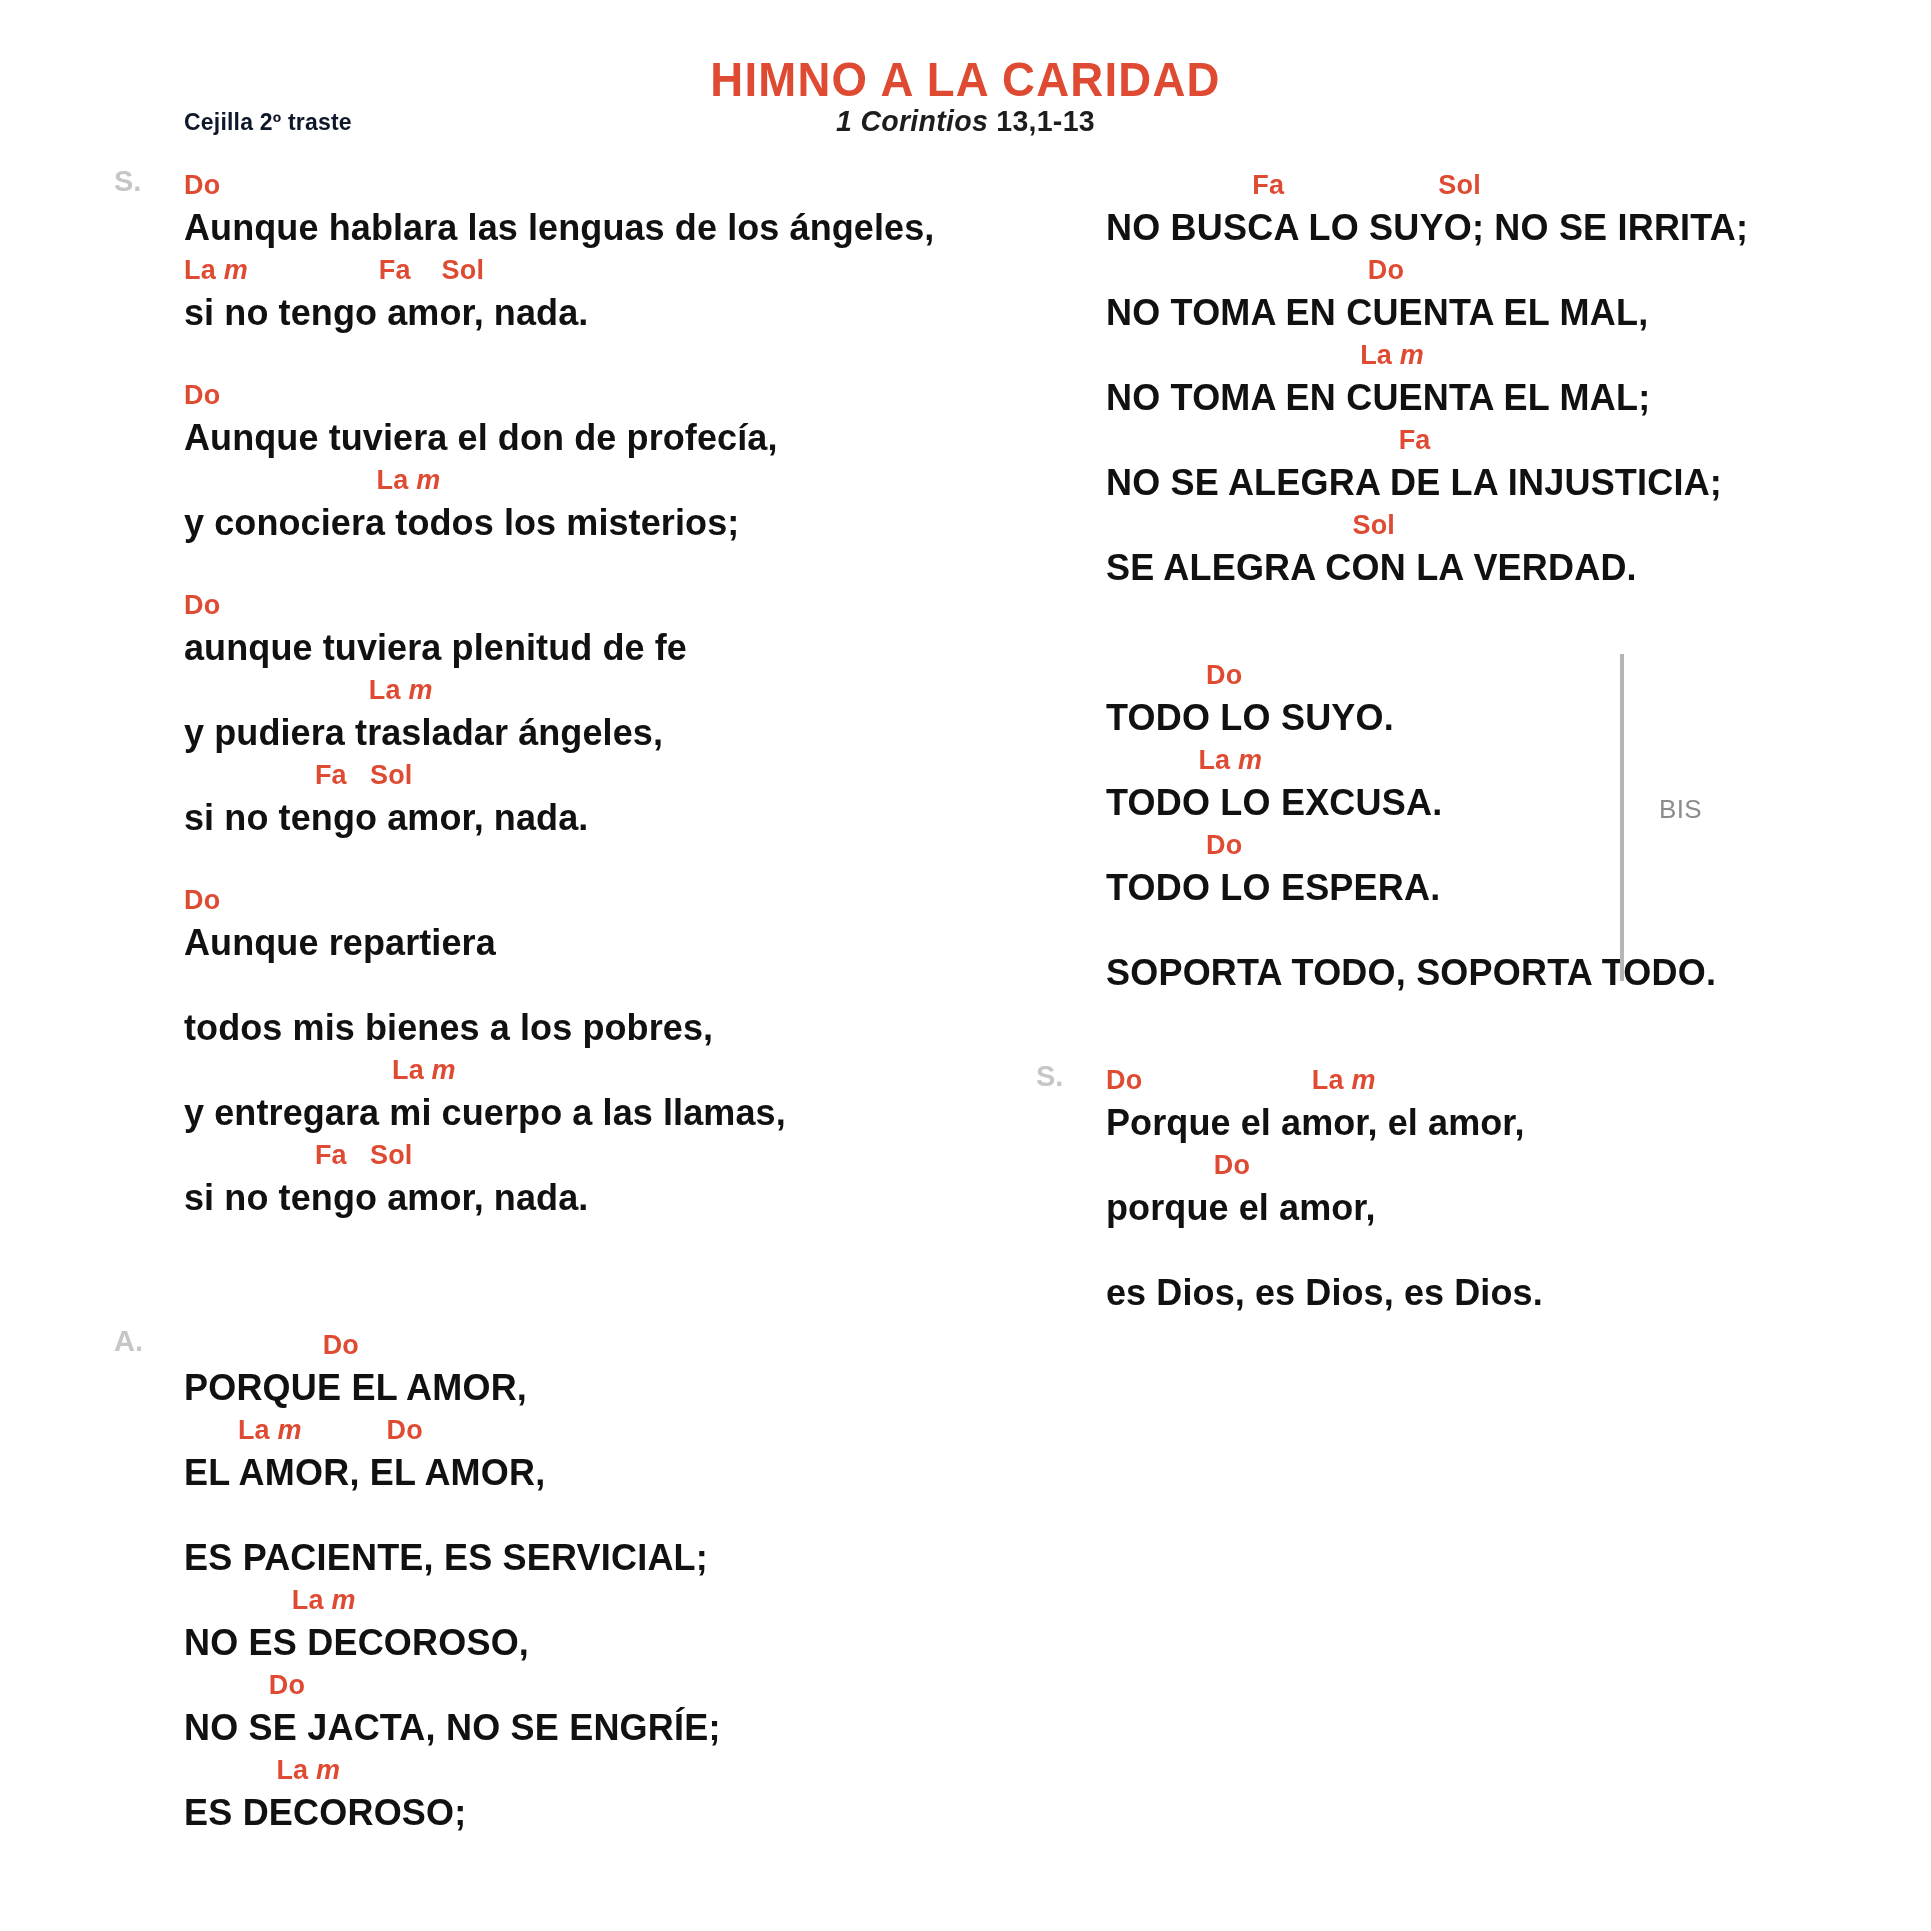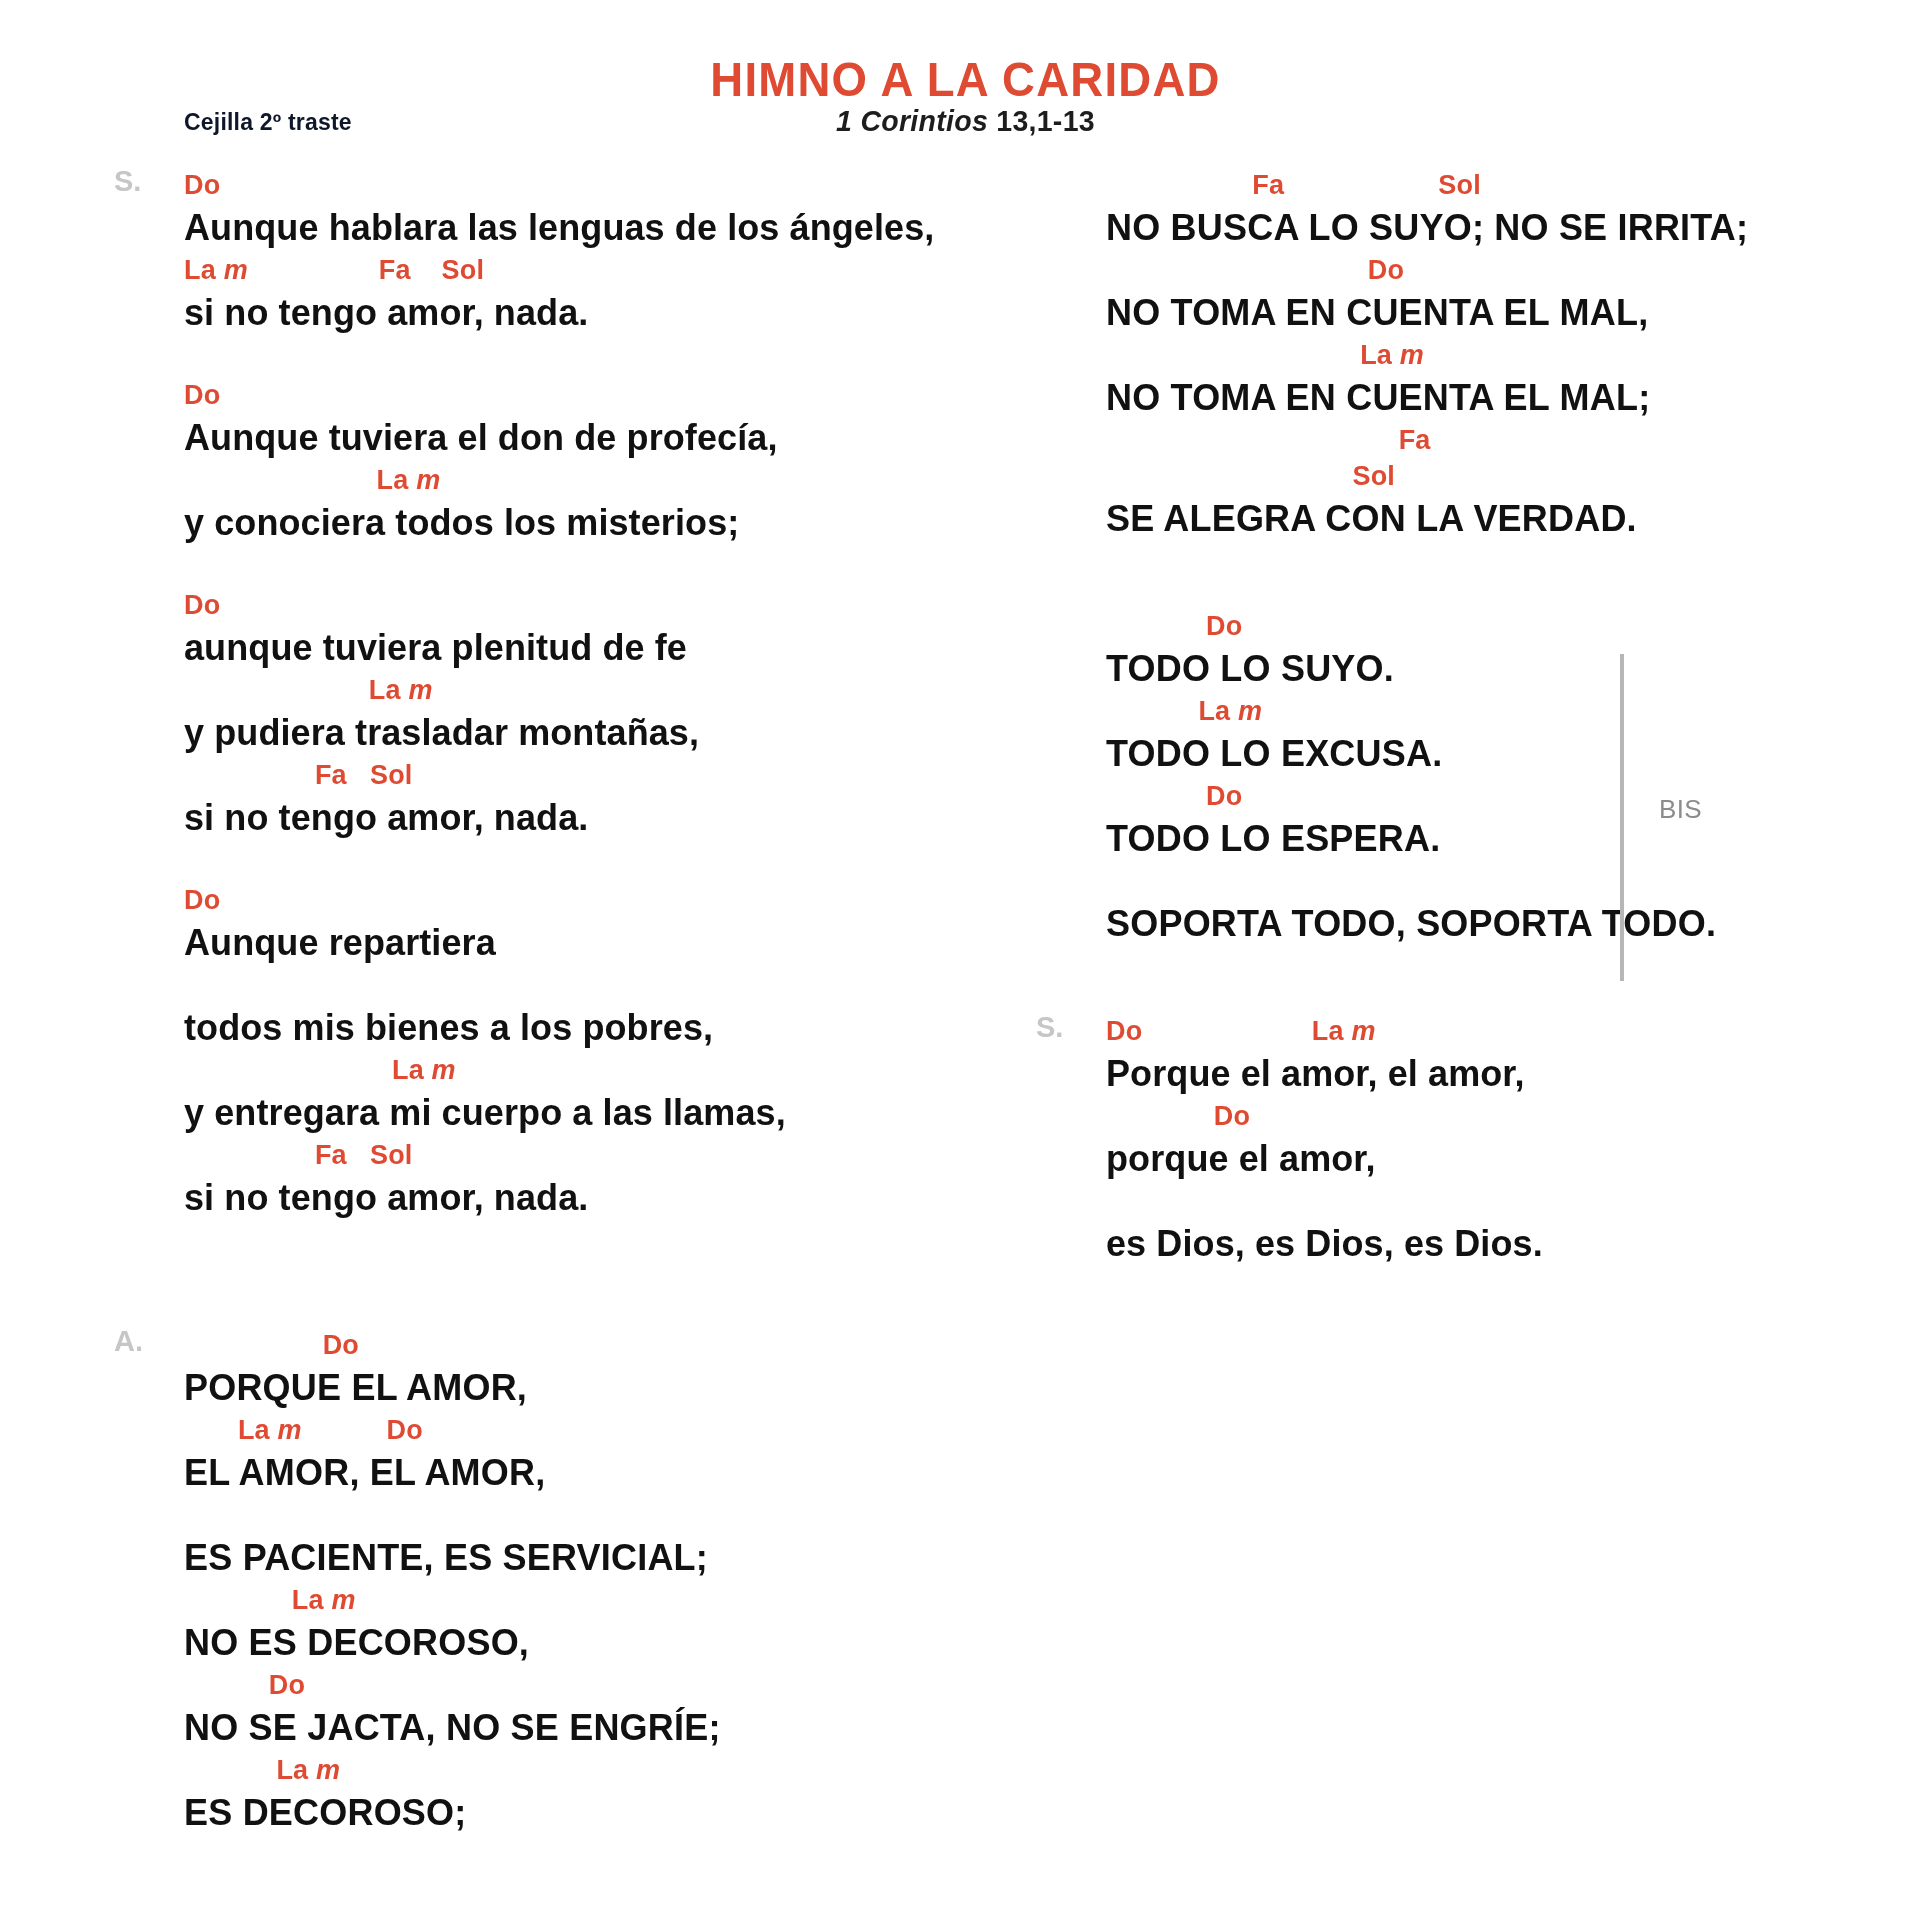--- a/index.html
+++ b/index.html
@@ -176,21 +176,21 @@
           <div class="chordline">                         La <span class="min">m</span></div>
           <div class="lyric">y conociera todos los misterios;</div>
         </div>
       </div>
       <div class="spacer-lg"></div>
       <div class="block">
         <div class="lines">
           <div class="chordline">Do</div>
           <div class="lyric">aunque tuviera plenitud de fe</div>
           <div class="chordline">                        La <span class="min">m</span></div>
-          <div class="lyric">y pudiera trasladar montañas,</div>
+          <div class="lyric">y pudiera trasladar ángeles,</div>
           <div class="chordline">                 Fa   Sol</div>
           <div class="lyric">si no tengo amor, nada.</div>
         </div>
       </div>
       <div class="spacer-lg"></div>
       <div class="block">
         <div class="lines">
           <div class="chordline">Do</div>
           <div class="lyric">Aunque repartiera</div>
           <div class="chordline">&nbsp;</div>
@@ -225,20 +225,21 @@
   <div class="col col-right" id="right-col" style="top:167px;">
       <div class="block">
         <div class="lines">
           <div class="chordline">                   Fa                    Sol</div>
           <div class="lyric caps">NO BUSCA LO SUYO; NO SE IRRITA;</div>
           <div class="chordline">                                  Do</div>
           <div class="lyric caps">NO TOMA EN CUENTA EL MAL,</div>
           <div class="chordline">                                 La <span class="min">m</span></div>
           <div class="lyric caps">NO TOMA EN CUENTA EL MAL;</div>
           <div class="chordline">                                      Fa</div>
+          <div class="lyric caps">NO SE ALEGRA DE LA INJUSTICIA;</div>
           <div class="chordline">                                Sol</div>
           <div class="lyric caps">SE ALEGRA CON LA VERDAD.</div>
         </div>
       </div>
       <div class="spacer-xl"></div>
       <div class="block">
         <div class="lines">
           <div class="chordline">             Do</div>
           <div class="lyric caps">TODO LO SUYO.</div>
           <div class="chordline">            La <span class="min">m</span></div>

